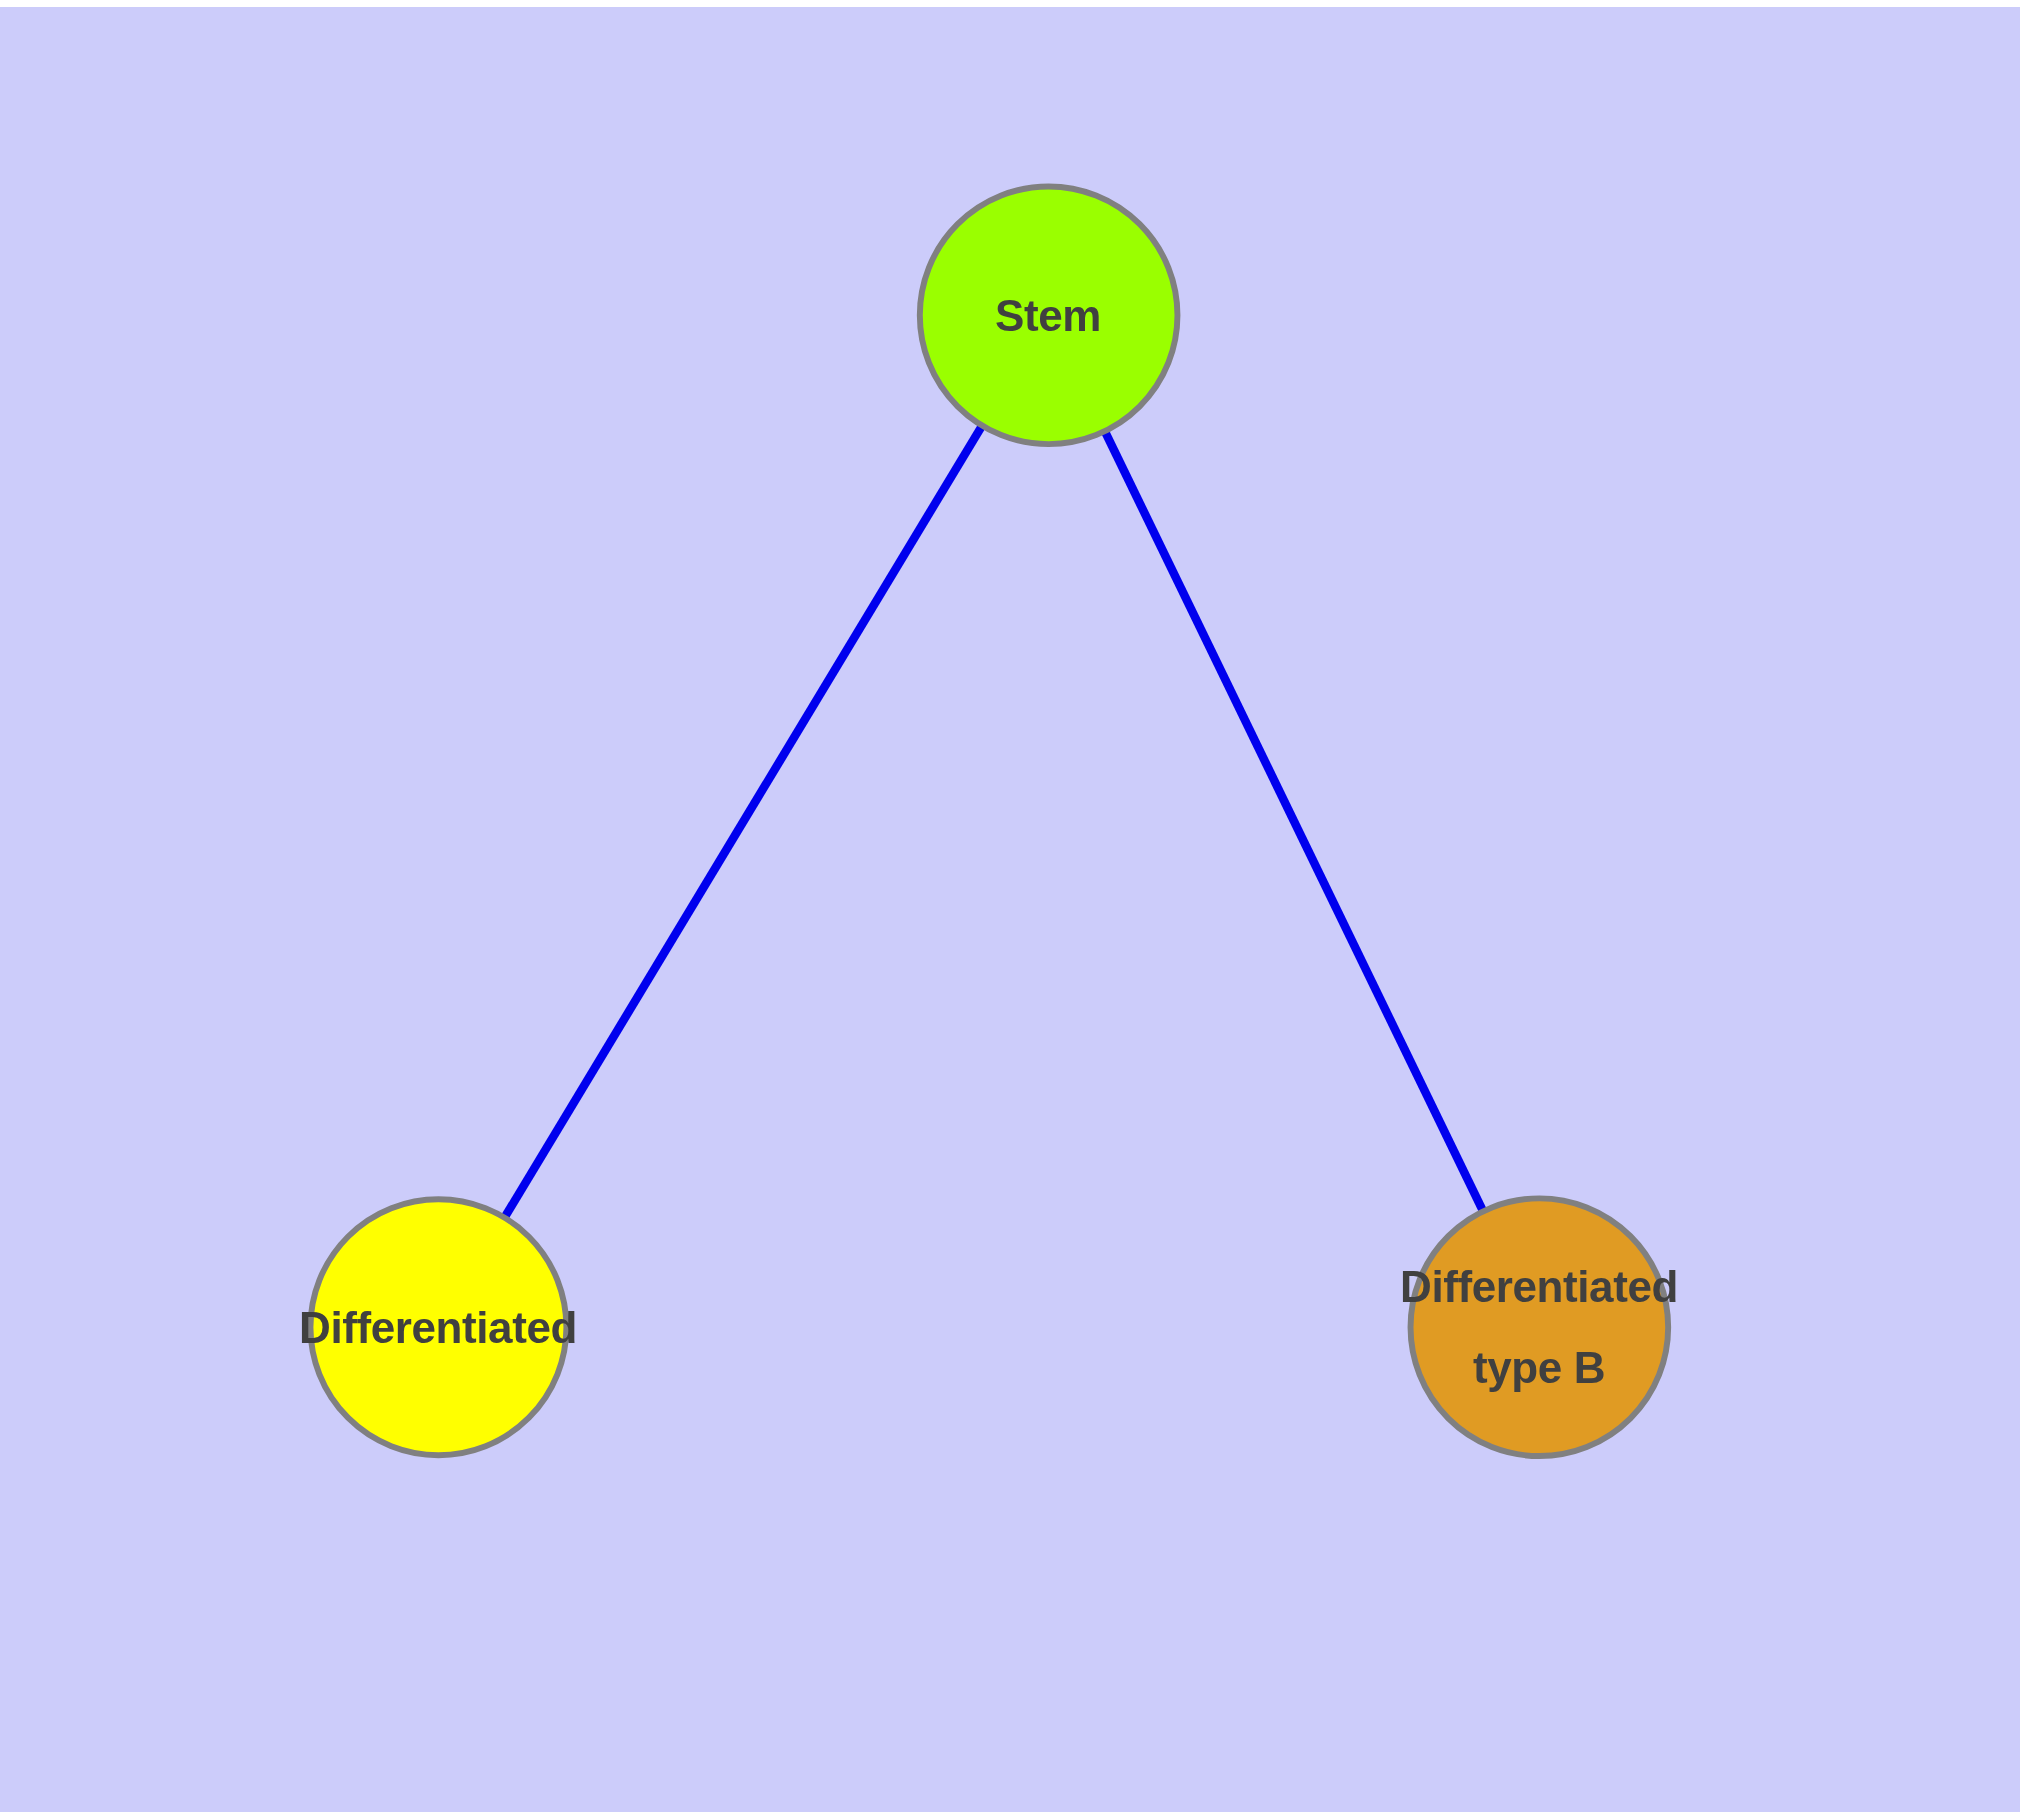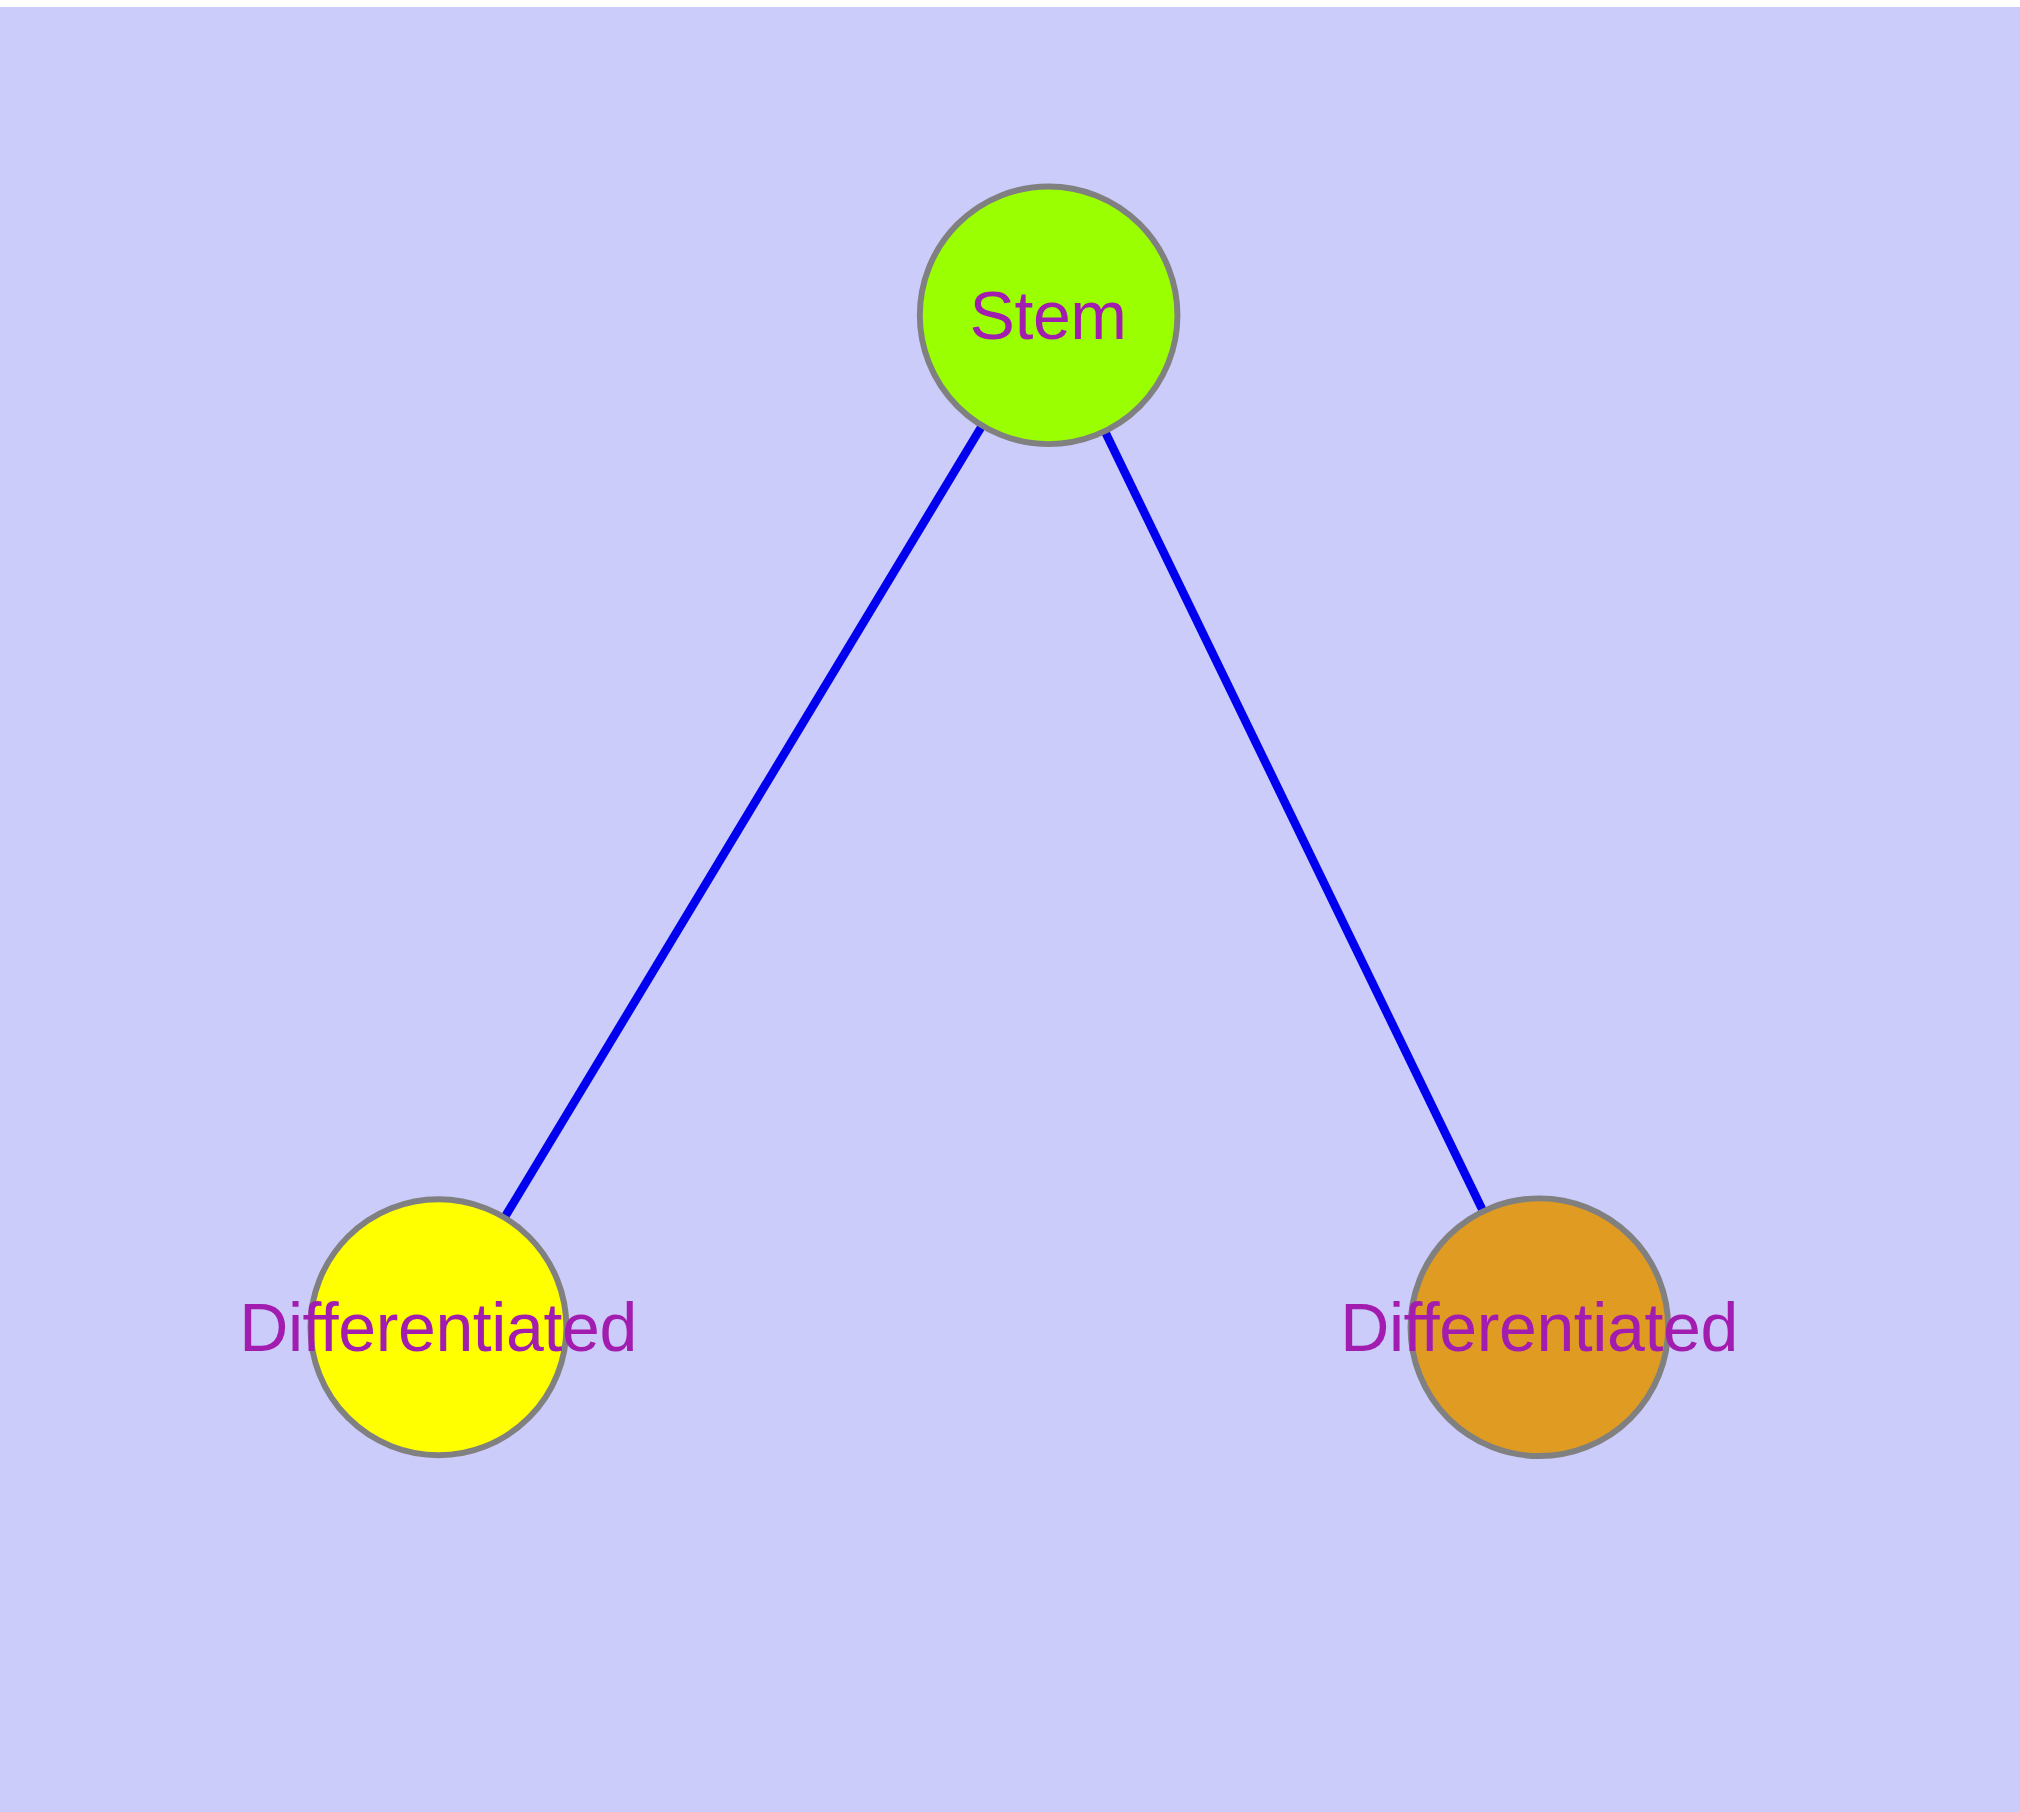--- a/index.html
+++ b/index.html
@@ -38,23 +38,23 @@
     stroke-linecap: butt;
     fill: none;
   }
   .node-circle {
     stroke: #808080;
     stroke-width: 7;
   }
   .node-label {
     position: absolute;
     text-align: center;
-    color: #a21caf;
-    font-weight: normal;
-    font-size: 68px;
+    color: #404040;
+    font-weight: bold;
+    font-size: 44px;
     line-height: 81px;
     letter-spacing: -0.4px;
     white-space: nowrap;
     pointer-events: none;
     transform: translate(-50%, -50%);
   }
 </style>
 </head>
 <body>
 
@@ -77,16 +77,17 @@
   <div class="node-label" style="left:1048px; top:315px;">
     <div>Stem</div>
   </div>
 
   <div class="node-label" style="left:438px; top:1327px;">
     <div>Differentiated</div>
   </div>
 
   <div class="node-label" style="left:1539px; top:1327px;">
     <div>Differentiated</div>
+    <div>type B</div>
   </div>
 
 </div>
 
 
 </body></html>

